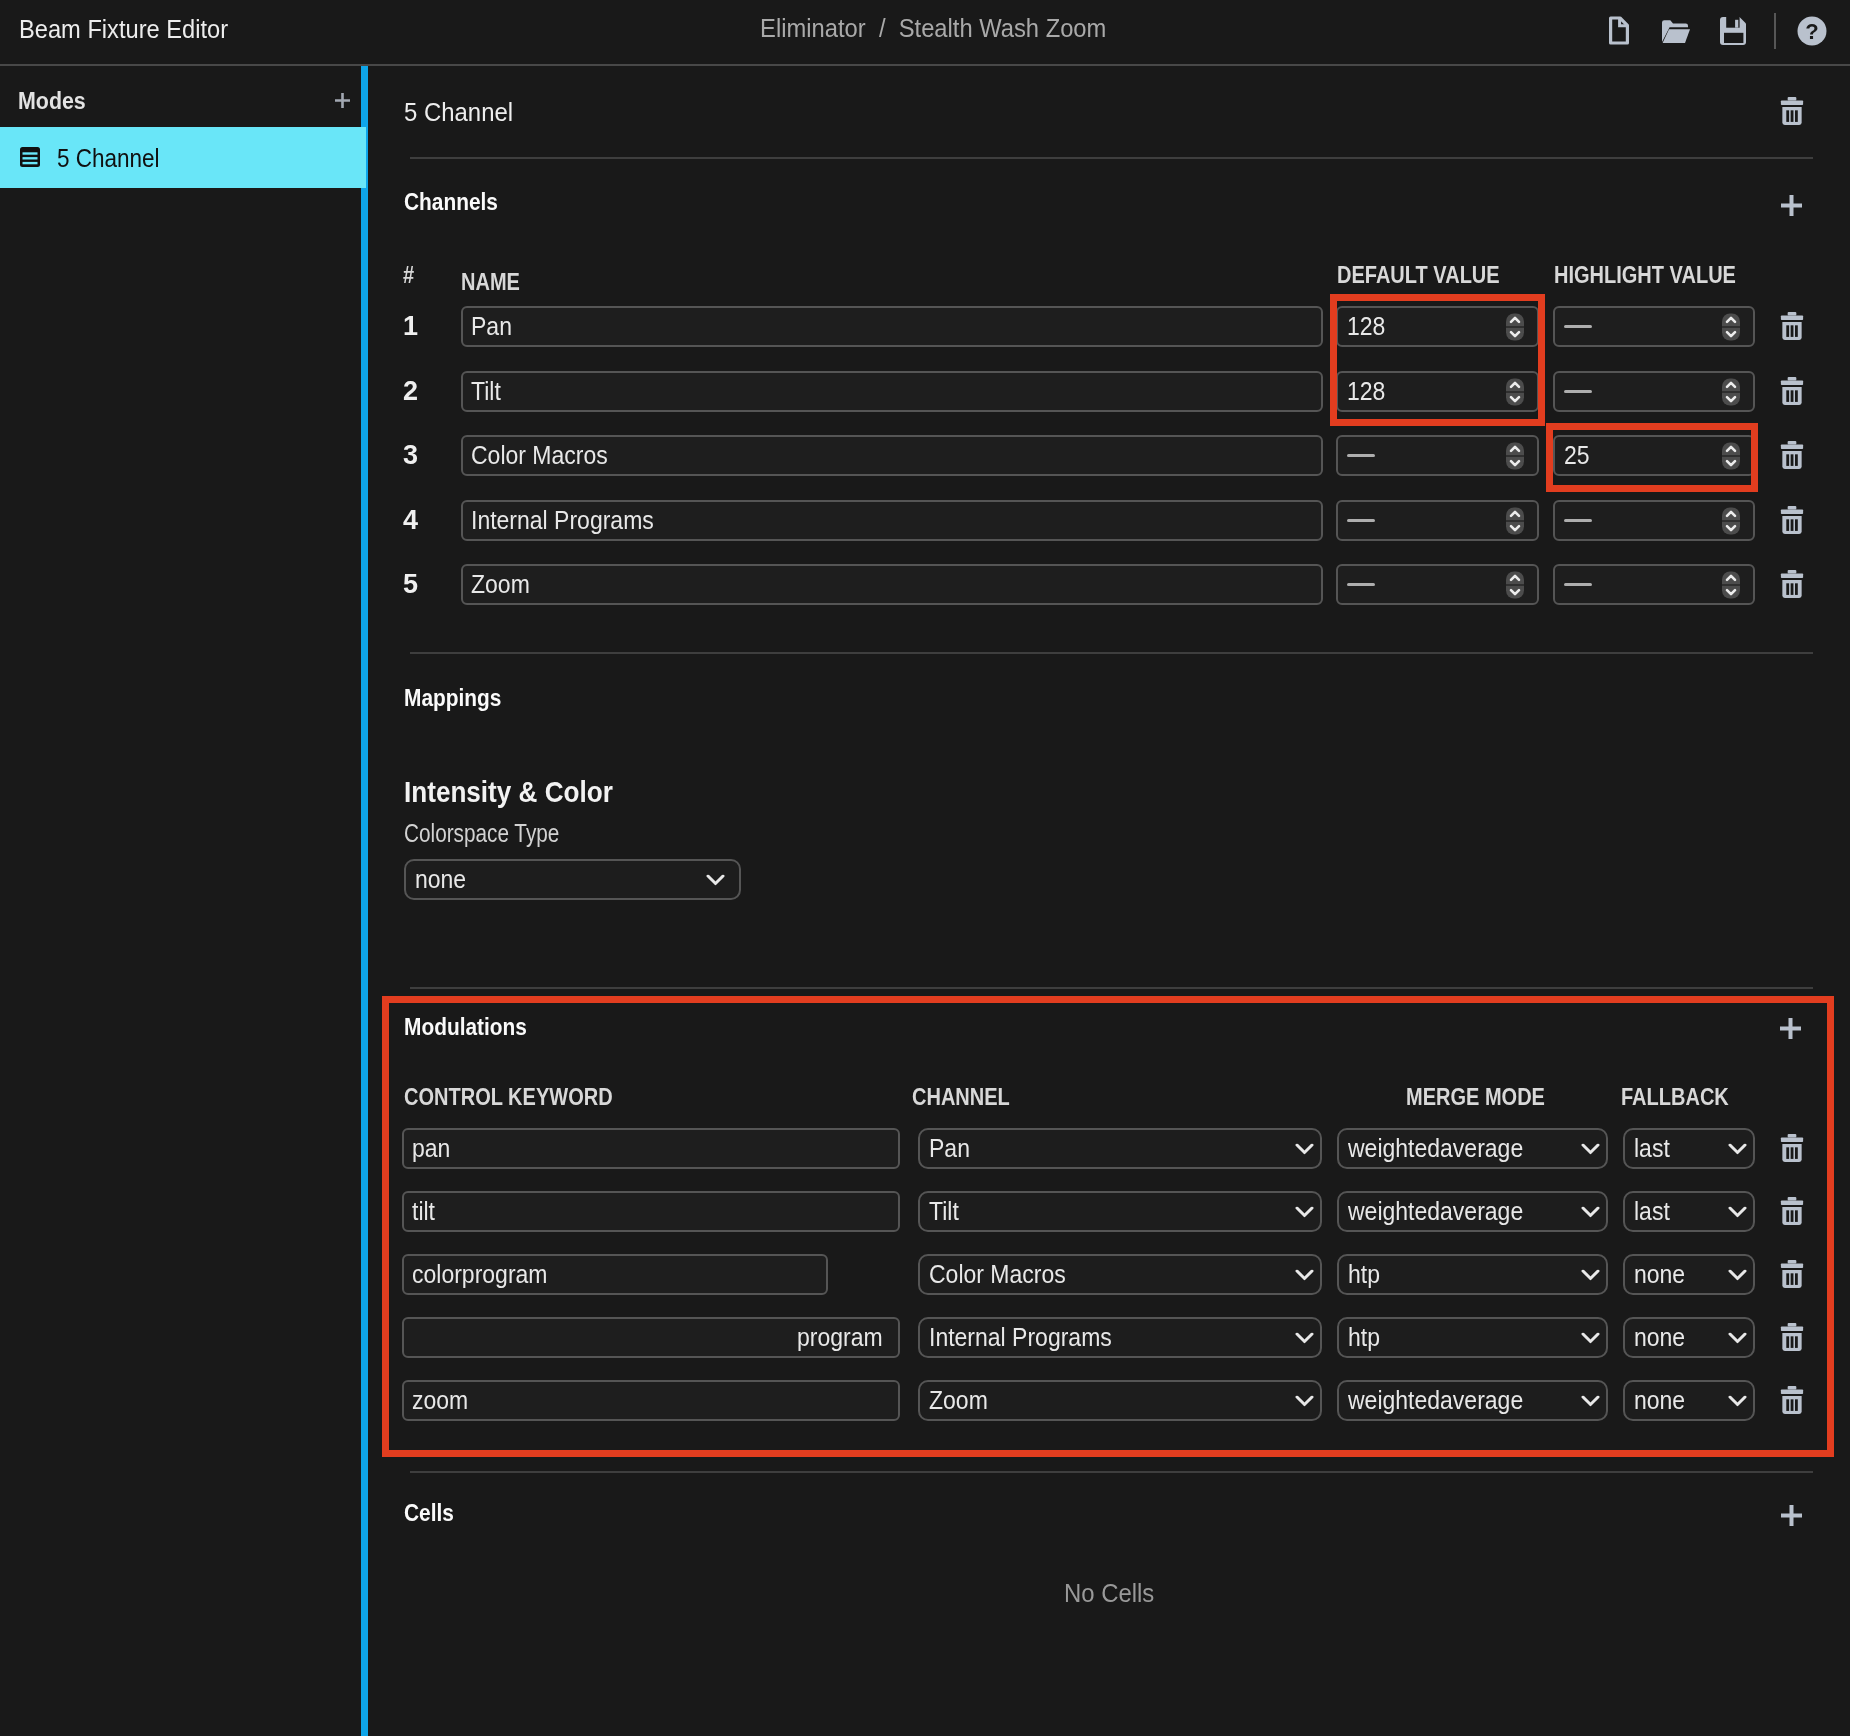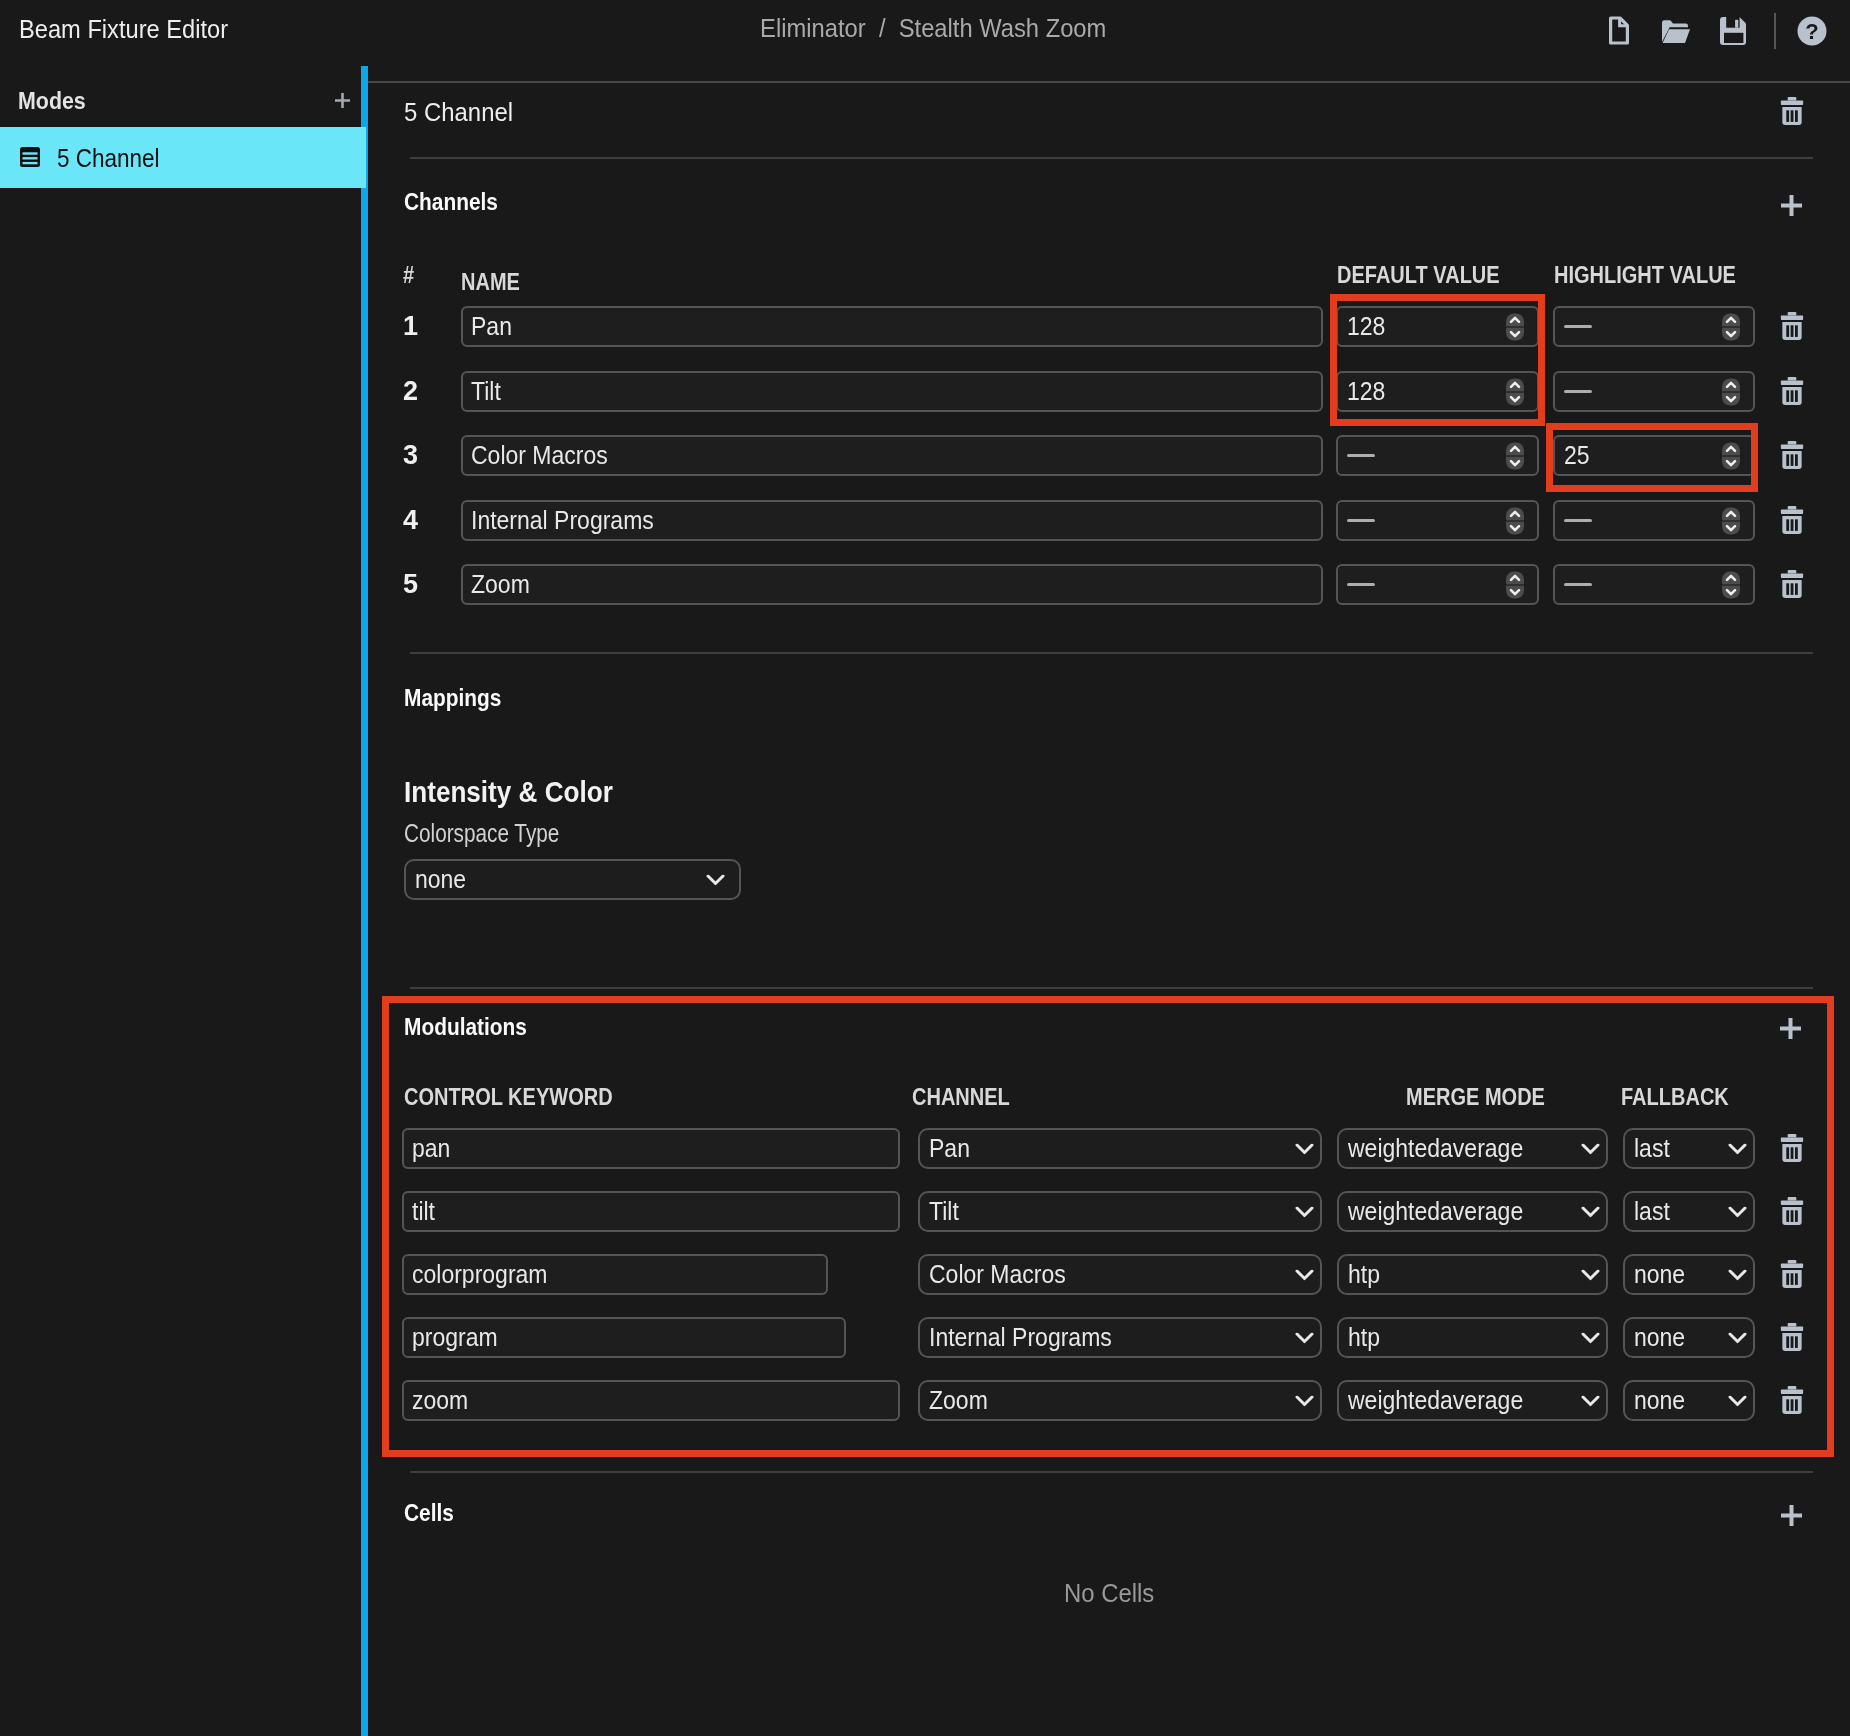--- a/index.html
+++ b/index.html
@@ -1,20 +1,20 @@
 <!DOCTYPE html>
 <html><head>
 <meta charset="utf-8">
 <style>
   * { margin:0; padding:0; box-sizing:border-box; }
   html,body { width:1850px; height:1736px; background:#191919; font-family:"Liberation Sans", sans-serif; overflow:hidden; }
   .abs { position:absolute; }
 
   
-  .topbar { position:absolute; left:0; top:0; width:1850px; height:83px; background:#191919; border-bottom:2px solid #484848; }
+  .topbar { position:absolute; left:0; top:0; width:1850px; height:66px; background:#191919; border-bottom:2px solid #484848; }
   .tb-title { position:absolute; left:19px; top:14px; font-size:26px; color:#ededed; }
   .tb-center { position:absolute; left:8px; top:14px; width:1850px; text-align:center; font-size:25px; color:#a9a9a9; }
 
   
   .sidebar { position:absolute; left:0; top:66px; width:368px; height:1670px; background:#191919; border-right:7px solid #0ea5e9; }
   .modes-row { position:absolute; left:0; top:0; width:366px; height:61px; }
   .modes-row .t { position:absolute; left:18px; top:22px; font-size:23px; font-weight:bold; color:#e3e3e3; }
   .mode-item { position:absolute; left:0; width:366px; height:61px; font-size:25px; }
   .mode-item .t { position:absolute; left:57px; top:50%; transform:translateY(-50%); }
   .mi-sel { top:61px; background:#69e6f8; color:#101010; }
@@ -390,21 +390,21 @@
     </svg>
   </div>
 <svg class="trash" style="left:1780px; top:1260px;" width="23" height="29" viewBox="0 0 23 29">
     <rect x="7" y="0" width="9" height="3.5" rx="1" fill="#b9c1cd"></rect>
     <rect x="0" y="3.6" width="23" height="4.6" rx="0.8" fill="#b9c1cd"></rect>
     <path d="M1.5 10.4 H21.5 V26.5 Q21.5 29 19 29 H4 Q1.5 29 1.5 26.5 Z" fill="#b9c1cd"></path>
     <rect x="5.6" y="13.8" width="2.9" height="12" fill="#191919"></rect>
     <rect x="10.1" y="13.8" width="2.9" height="12" fill="#191919"></rect>
     <rect x="14.6" y="13.8" width="2.9" height="12" fill="#191919"></rect>
   </svg>
-<div class="tinput" style="left:402px; top:1317px; width:444px;">
+<div class="tinput" style="left:402px; top:1317px; width:498px;justify-content:flex-end;">
     <span class="tx92">program</span>
   </div>
 <div class="sel selm" style="left:918px; top:1317px; width:404px;">
     <span class="tx92">Internal Programs</span>
     <svg class="chev" width="19" height="11" viewBox="0 0 19 11">
       <path d="M2 1.5 L9.5 9 L17 1.5" fill="none" stroke="#e8e8e8" stroke-width="3" stroke-linecap="round"></path>
     </svg>
   </div>
 <div class="sel selm" style="left:1337px; top:1317px; width:271px;">
     <span class="tx92">htp</span>

